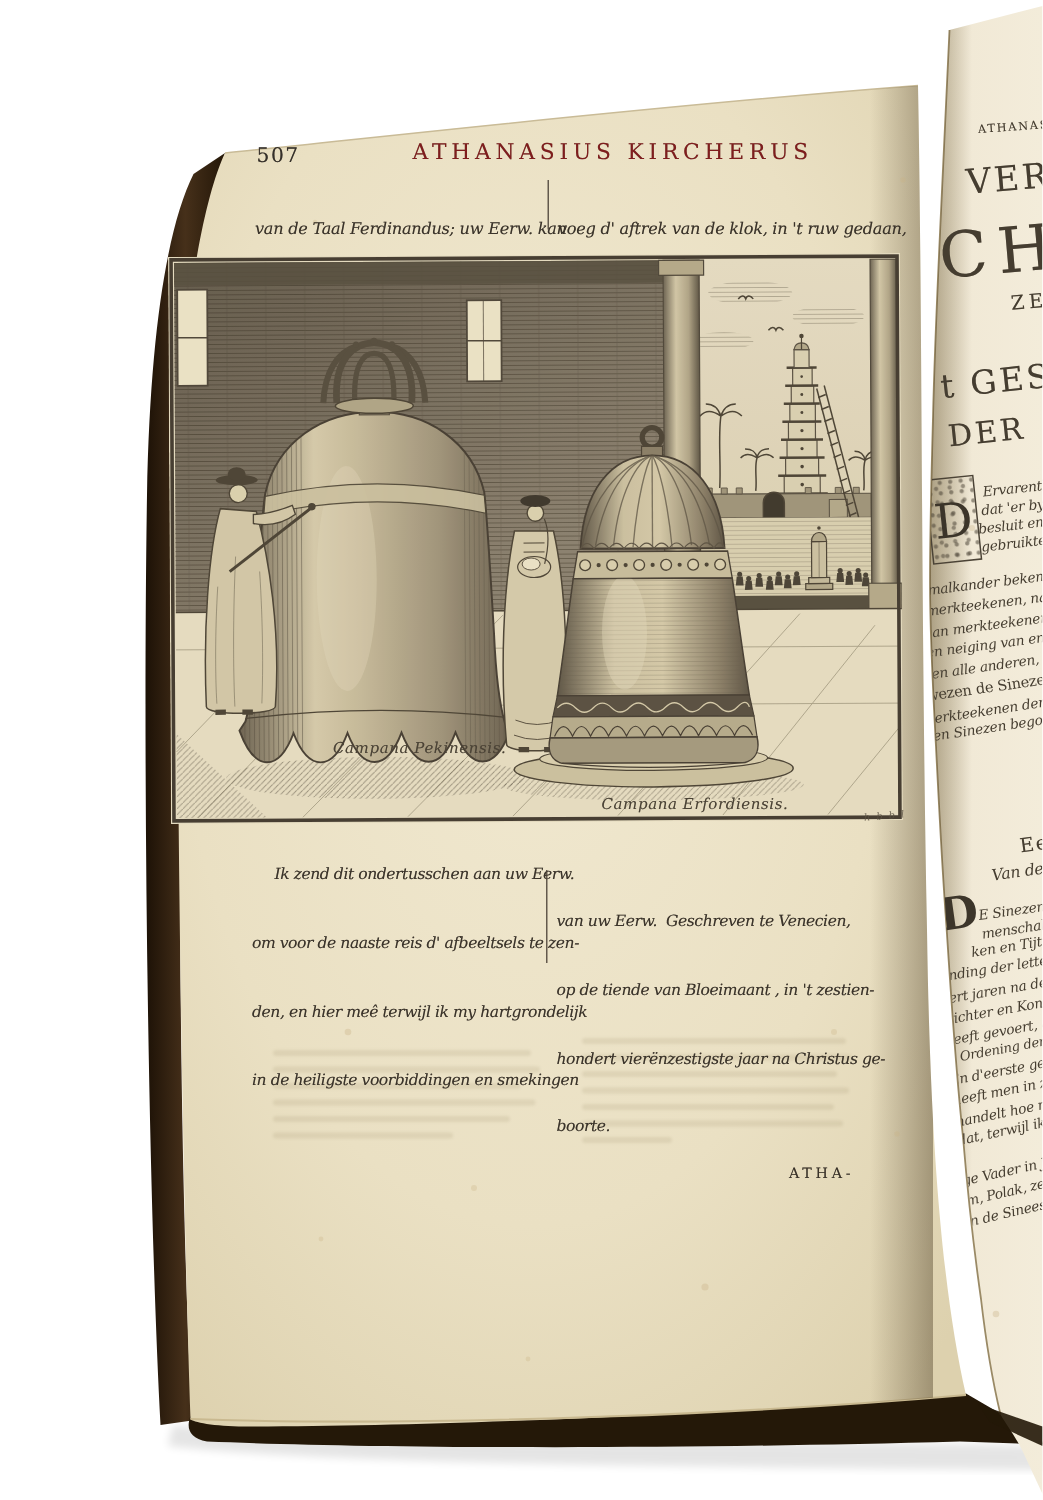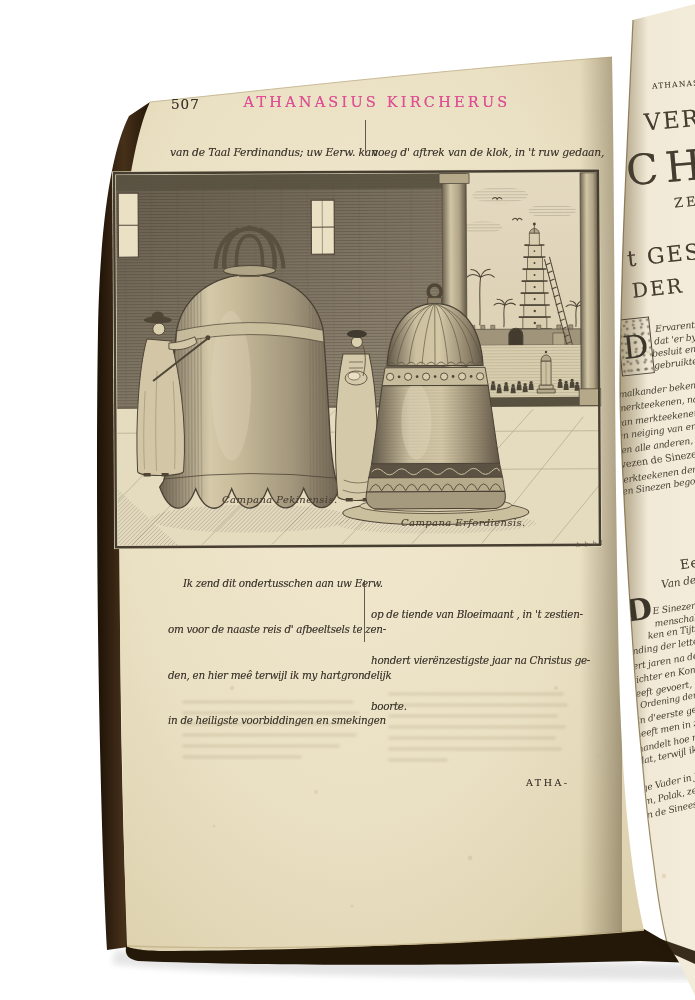--- a/index.html
+++ b/index.html
@@ -4,21 +4,21 @@
 <style>
   html,body{margin:0;padding:0;background:#ffffff;}
   body{width:695px;height:1000px;overflow:hidden;position:relative;
        font-family:"DejaVu Serif","Liberation Serif",serif;}
   .abs{position:absolute;}
   .t{color:#3a332a;text-shadow:0 0 .4px rgba(58,51,42,.45);}
   .it{font-style:italic;}
   .nw{white-space:pre;}
   
   .lp-num{font-size:13.5px;letter-spacing:1px;color:#35302a;}
-  .lp-header{font-size:14.5px;letter-spacing:3.2px;color:#ec4899;text-align:center;width:330px;}
+  .lp-header{font-size:14.5px;letter-spacing:3.2px;color:#7f1d1d;text-align:right;width:330px;}
   .col{line-height:14.5px;font-size:10.8px;letter-spacing:-.2px;}
   .col2{line-height:15.2px;font-size:10.4px;letter-spacing:-.3px;}
   .divider{width:1px;background:#4a4136;opacity:.85;}
   .indent{padding-left:15px;}
   .caption{font-style:italic;font-size:10px;color:#4b4336;letter-spacing:.4px;
            text-shadow:0 0 .4px rgba(75,67,54,.4);}
   .catch{font-size:9.5px;letter-spacing:2.5px;color:#3a332a;}
   .sig{font-style:italic;font-size:6.5px;letter-spacing:1px;color:#5a5142;opacity:.85;}
   
   .rp{position:absolute;inset:0;
@@ -486,32 +486,33 @@
              Q358,308 364,321 Q370,308 376,321 Q382,308 388,321" stroke="#463e32" stroke-width=".8" fill="none"></path>
     <path d="M253,322 C251,331 254,337 261,339 L383,339 C390,337 393,331 391,322 Z" fill="#a79c80" stroke="#473f33" stroke-width="1"></path>
     <path d="M261,339 Q322,345 383,339" stroke="#473f33" stroke-width=".8" fill="none"></path>
   </g>
 
   <rect x="2" y="2" width="484" height="374" fill="none" stroke="#443c30" stroke-width="2.4"></rect>
   <rect x="0" y="0" width="488" height="378" fill="#8a7b5c" opacity=".05"></rect>
 </svg>
 
 <div class="abs caption" style="left:222px;top:494px">Campana Pekinensis.</div>
-<div class="abs caption" style="left:401px;top:517px">Campana Erfordiensis.</div>
+<div class="abs caption" style="left:401px;top:531px">Campana Erfordiensis.</div>
 <div class="abs sig" style="left:576px;top:540px;transform:rotate(-5deg)">h b b l</div>
 
 <div>
   <div class="abs t it col2 nw" style="left:168px;top:546px">
     <div class="indent">Ik zend dit ondertusschen aan uw Eerw.</div>
     <div>om voor de naaste reis d' afbeeltsels te zen-</div>
     <div>den, en hier meê terwijl ik my hartgrondelijk</div>
     <div>in de heiligste voorbiddingen en smekingen</div>
   </div>
   <div class="abs divider" style="left:364px;top:580px;height:62px"></div>
   <div class="abs t it col2 nw" style="left:371px;top:577px">
+    <div>van uw Eerw.  Geschreven te Venecien,</div>
     <div>op de tiende van Bloeimaant , in 't zestien-</div>
     <div>hondert vierënzestigste jaar na Christus ge-</div>
     <div>boorte.</div>
   </div>
 </div>
 
 <div class="abs t catch" style="left:526px;top:777px">ATHA-</div>
 
 <div class="rp">
   <div class="abs t rph" style="left:652px;top:80px;font-size:7.5px;letter-spacing:1.2px;transform:rotate(-4deg)">ATHANAS</div>

